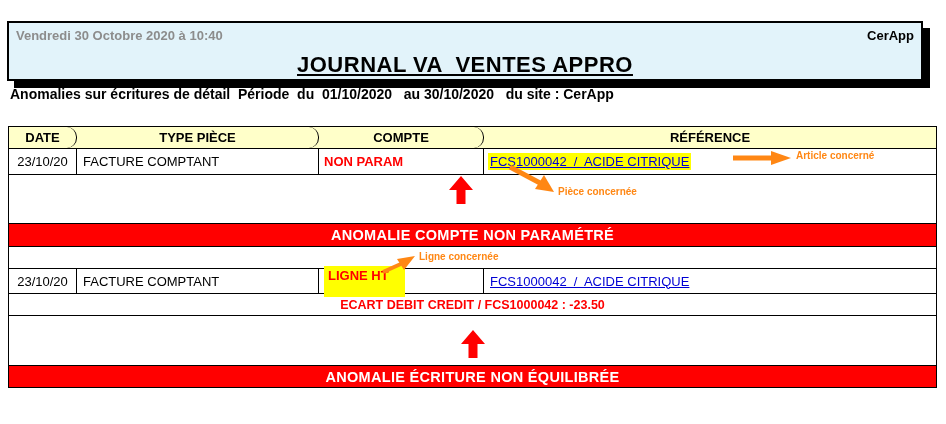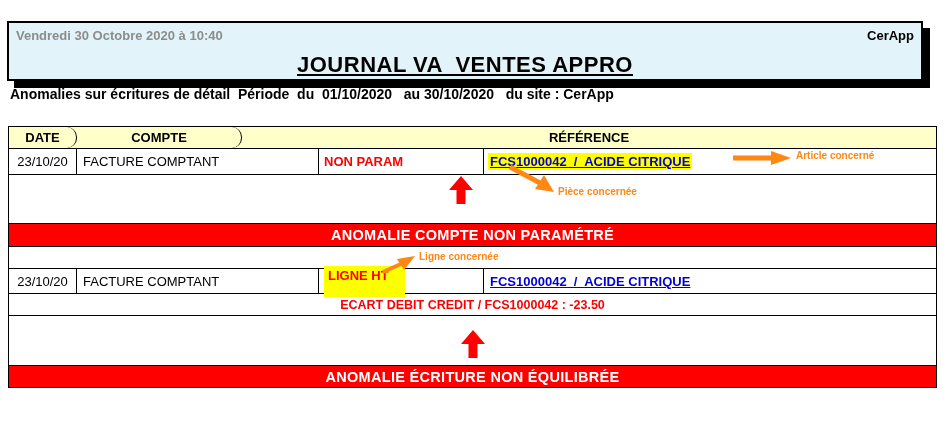--- a/index.html
+++ b/index.html
@@ -67,21 +67,20 @@
   .banner2 { height:23px; }
   .ecart-row {
     height:22px; display:flex; align-items:center; justify-content:center;
     color:var(--red,#f00); font-weight:bold; font-size:12.5px;
     border-bottom:1px solid var(--border,#000); white-space:pre;text-align:center;
   }
   .red-text { color:var(--red,#f00); font-weight:bold; }
   .ref-link {
     color:var(--link,#0000d4); text-decoration:underline; white-space:pre; cursor:pointer;
     padding:1px 2px;
-    font-weight:bold;
   }
   .hl { background:var(--highlight,#ff0); }
   .compte-hl {
     background:var(--highlight,#ff0); color:var(--red,#f00); font-weight:bold;
     padding:2px 16px 14px 4px;
   }
   
   .ann { position:absolute; color:var(--orange,#ff8714); font-weight:bold; font-size:10px; white-space:nowrap; }
   .ann-svg { position:absolute; }
 </style>
@@ -95,20 +94,21 @@
     <div class="header-app">CerApp</div>
     <div class="header-title">JOURNAL VA  VENTES APPRO</div>
   </div>
 
   <div class="subtitle">Anomalies sur écritures de détail  Période  du  01/10/2020   au 30/10/2020   du site : CerApp</div>
 
   <div class="tbl">
 
     <div class="trow thead">
       <div class="cell c-date">DATE</div>
+      <div class="cell c-type">TYPE PIÈCE</div>
       <div class="cell c-compte">COMPTE</div>
       <div class="cell c-ref">RÉFÉRENCE</div>
     </div>
 
     <div class="trow datarow row1">
       <div class="cell c-date">23/10/20</div>
       <div class="cell c-type">FACTURE COMPTANT</div>
       <div class="cell c-compte">
         <span class="red-text">NON PARAM</span>
       </div>

